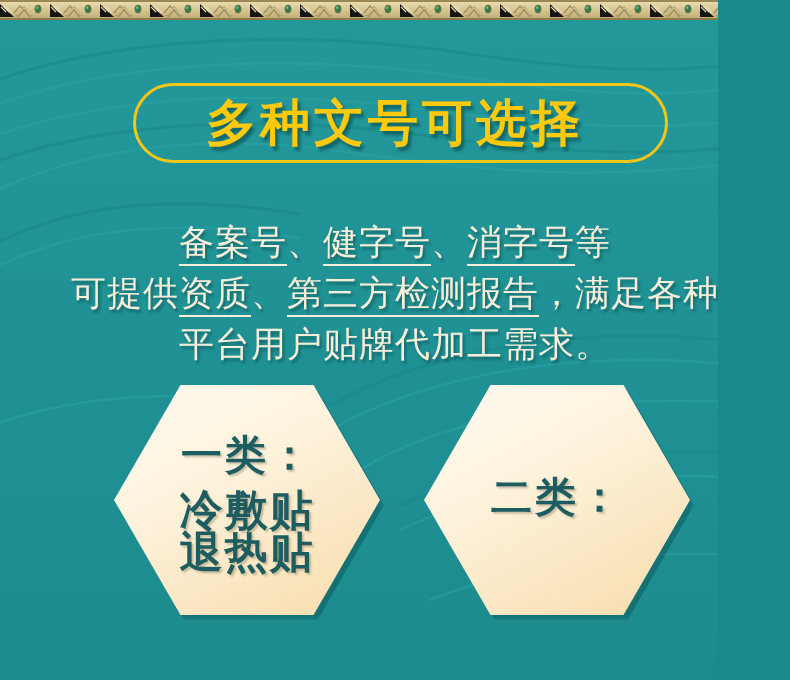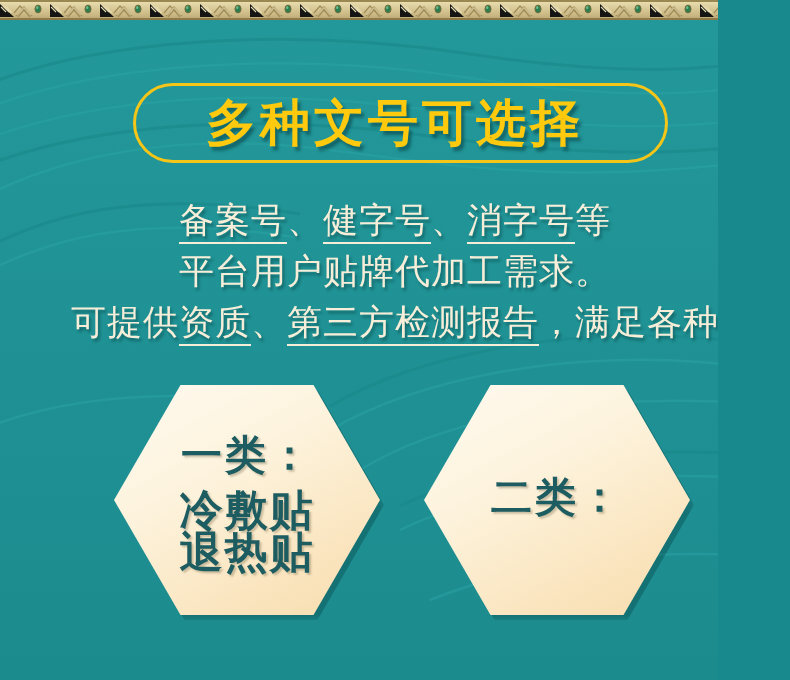--- a/index.html
+++ b/index.html
@@ -61,21 +61,21 @@
     letter-spacing: 4px;
     color: #ffc90e;
     text-shadow: 3px 4px 3px rgba(0, 45, 48, 0.45);
     white-space: nowrap;
   }
 
   
   .body-block {
     position: absolute;
     left: 0;
-    top: 195px;
+    top: 217px;
     width: 790px;
     text-align: center;
     color: #f7eed9;
     font-family: "DejaVu Serif", "Liberation Serif", serif;
     font-size: 35px;
     line-height: 51px;
     letter-spacing: 1px;
     text-shadow: 2px 3px 3px rgba(0, 45, 48, 0.42);
   }
   .body-line { white-space: nowrap; }
@@ -208,22 +208,22 @@
       </pattern>
     </defs>
     <rect x="0" y="0" width="790" height="20" fill="url(#orn)"></rect>
   </svg>
 
   <div class="title-pill"></div>
   <div class="title-text">多种文号可选择</div>
 
   <div class="body-block">
     <div class="body-line" id="line1"><span class="u">备案号</span><span>、</span><span class="u">健字号</span><span>、</span><span class="u">消字号</span><span>等</span></div>
+    <div class="body-line" id="line2"><span>可提供</span><span class="u">资质</span><span>、</span><span class="u">第三方检测报告</span><span>，满足各种</span></div>
     <div class="body-line" id="line3"><span>平台用户贴牌代加工需求。</span></div>
-    <div class="body-line" id="line2"><span>可提供</span><span class="u">资质</span><span>、</span><span class="u">第三方检测报告</span><span>，满足各种</span></div>
   </div>
 
   <div class="hex-shadow" id="hex1s"></div>
   <div class="hex" id="hex1">
     <div class="hex-title">一类：</div>
     <div class="hex-sub">冷敷贴</div>
     <div class="hex-sub">退热贴</div>
   </div>
 
   <div class="hex-shadow" id="hex2s"></div>

